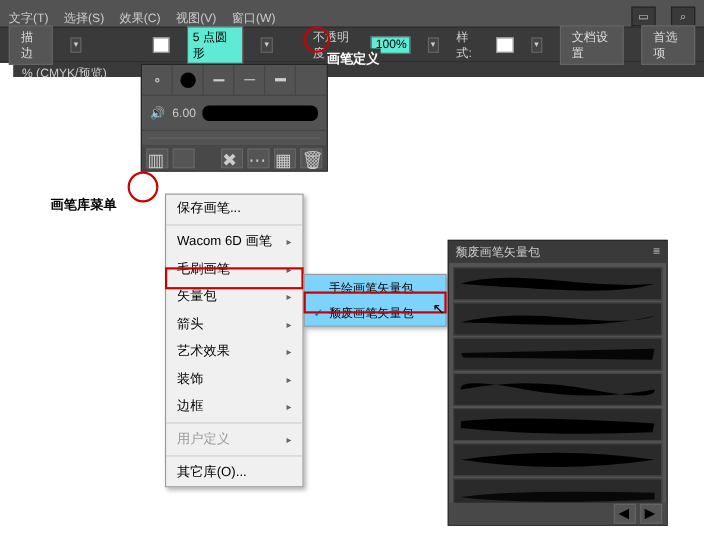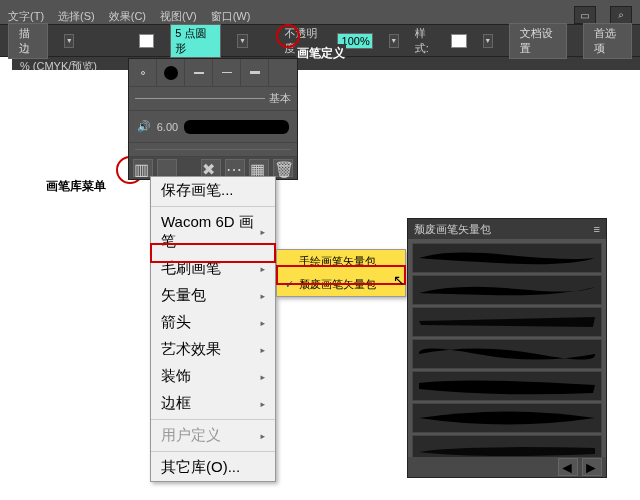--- a/index.html
+++ b/index.html
@@ -21,27 +21,27 @@
 .brush-panel { position:absolute; top:58px; left:128px; width:170px; background:#535353; border:1px solid #222; color:#ccc; }
 .brush-row { display:flex; align-items:center; height:28px; border-bottom:1px solid #444; }
 .brush-thumb { width:28px; height:28px; display:flex; align-items:center; justify-content:center; border-right:1px solid #444; }
 .brush-basic { height:24px; display:flex; align-items:center; padding:0 6px; font-size:11px; border-bottom:1px solid #444; }
 .brush-basic .line { flex:1; height:1px; background:#999; margin-right:4px; }
 .brush-slider { height:32px; display:flex; align-items:center; padding:0 8px; gap:6px; font-size:11px; border-bottom:1px solid #444; }
 .brush-stroke { flex:1; height:14px; background:linear-gradient(90deg,#000 0%, #000 100%); border-radius:6px; }
 .brush-footer { height:22px; background:#484848; display:flex; align-items:center; gap:4px; padding:0 4px; }
 .footer-icon { width:20px; height:18px; background:#555; border:1px solid #666; }
 
-.context-menu { position:absolute; top:176px; left:150px; width:126px; background:#f0f0f0; border:1px solid #999; font-size:15px; box-shadow:2px 2px 4px rgba(0,0,0,.3); }
+.context-menu { position:absolute; top:176px; left:150px; width:126px; background:#f0f0f0; border:1px solid #999; font-size:12px; box-shadow:2px 2px 4px rgba(0,0,0,.3); }
 .context-menu .mi { padding:4px 10px; color:#000; display:flex; justify-content:space-between; align-items:center; }
 .context-menu .mi.disabled { color:#999; }
 .context-menu .sep { height:1px; background:#ccc; margin:2px 0; }
 .arrow::after { content:"▸"; font-size:9px; color:#666; }
 
-.submenu { position:absolute; top:249px; left:276px; width:130px; background:#fde047; border:1px solid #999; font-size:11px; box-shadow:2px 2px 4px rgba(0,0,0,.3); }
+.submenu { position:absolute; top:249px; left:276px; width:130px; background:#7dd3fc; border:1px solid #999; font-size:11px; box-shadow:2px 2px 4px rgba(0,0,0,.3); }
 .submenu .mi { padding:4px 8px; display:flex; align-items:center; gap:4px; }
 .submenu .check { width:10px; color:#06c; }
 
 .label-callout { position:absolute; color:#fff; font-size:12px; font-weight:bold; }
 
 .brush-lib-panel { position:absolute; top:218px; left:407px; width:200px; height:260px; background:#535353; border:1px solid #222; }
 .blp-header { background:#3a3a3a; height:20px; display:flex; align-items:center; padding:0 6px; font-size:11px; color:#ccc; justify-content:space-between; }
 .blp-body { padding:4px; display:flex; flex-direction:column; gap:2px; overflow:hidden; }
 .blp-item { height:30px; background:#2a2a2a; border:1px solid #444; position:relative; overflow:hidden; }
 .blp-stroke { position:absolute; left:4px; right:4px; top:50%; transform:translateY(-50%); height:22px; }
@@ -106,24 +106,20 @@
     <div class="brush-thumb">
         <span style="width:10px;height:2px;background:#ccc"></span>
       </div>
     <div class="brush-thumb">
         <span style="width:10px;height:1px;background:#ccc"></span>
       </div>
     <div class="brush-thumb">
         <span style="width:10px;height:3px;background:#ccc"></span>
       </div>
   </div>
-  <div class="brush-basic">
-    <span class="line"></span>
-    <span>基本</span>
-  </div>
   <div class="brush-slider">
     <span>🔊</span>
     <span>6.00</span>
     <span class="brush-stroke"></span>
   </div>
   <div style="height:14px;border-bottom:1px solid #444;display:flex;align-items:center;padding:0 6px">
       <span style="flex:1;height:1px;background:#666"></span>
     </div>
   <div class="brush-footer">
     <span class="footer-icon">▥</span>

